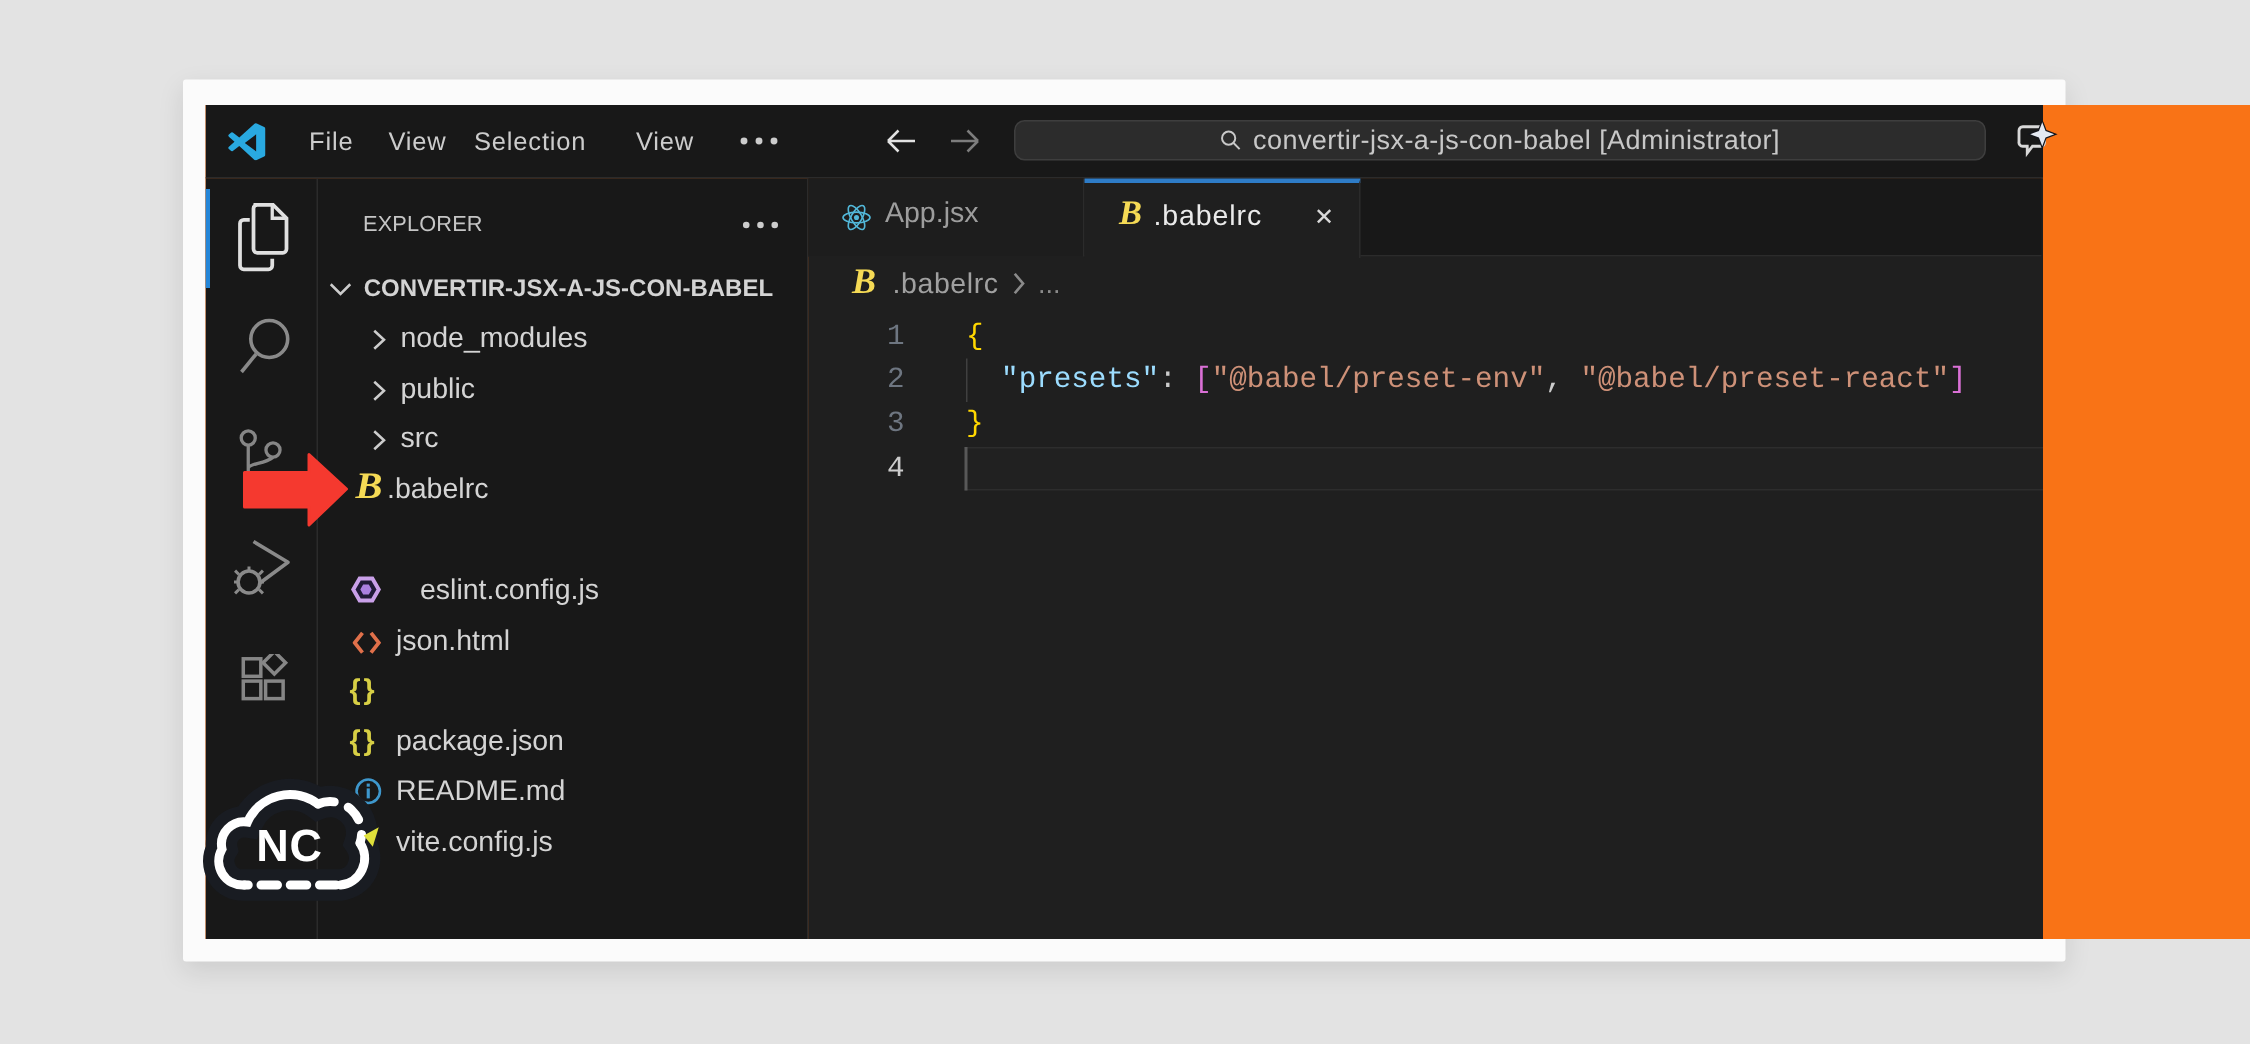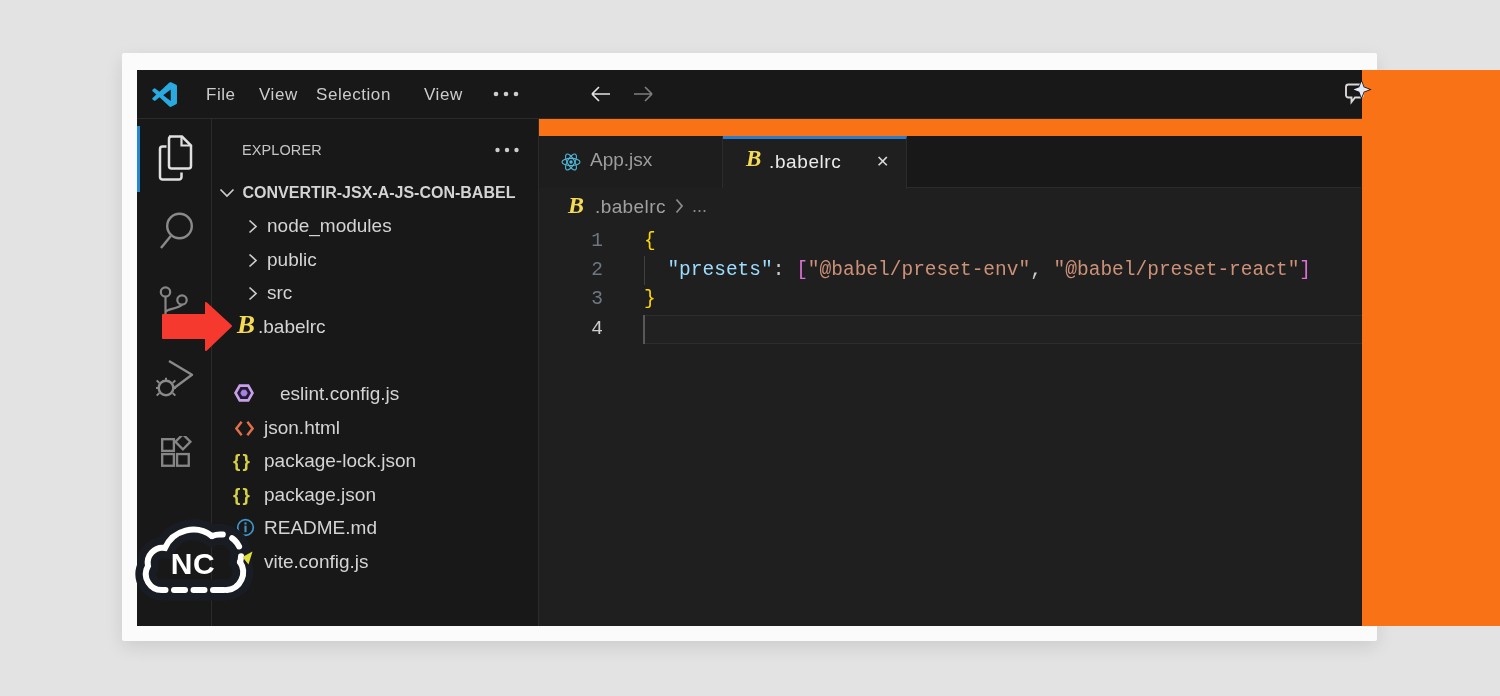--- a/index.html
+++ b/index.html
@@ -17,21 +17,21 @@
 
 #activity{position:absolute;left:0;top:49px;width:75px;height:507px;background:#181818;border-right:1px solid #2b2b2b;}
 #actind{position:absolute;left:0;top:7px;width:3px;height:66px;background:#2486d8;}
 .aicon{position:absolute;left:20px;width:36px;height:36px;}
 #sidebar{position:absolute;left:75px;top:49px;width:327px;height:507px;background:#181818;border-right:1px solid #2b2b2b;color:#cccccc;}
 #sbhead{position:absolute;left:30px;top:23px;font-size:14.5px;letter-spacing:0.1px;color:#c5c5c5;}
 
 .trow{position:absolute;left:0;width:327px;height:34px;line-height:34px;font-size:19px;color:#d4d4d4;white-space:nowrap;}
 .ficon{position:absolute;width:19px;height:19px;}
 
-#editor{position:absolute;left:402px;top:66px;width:823px;height:507px;background:#1f1f1f;}
+#editor{position:absolute;left:402px;top:49px;width:823px;height:507px;background:#1f1f1f;}
 #tabbar{position:absolute;left:0;top:0;width:822px;height:52px;background:#181818;border-bottom:1px solid #2b2b2b;}
 #tab1{position:absolute;left:0;top:0;width:184px;height:52px;background:#1d1d1d;border-right:1px solid #2b2b2b;color:#9d9d9d;font-size:19px;}
 #tab2{position:absolute;left:184px;top:0;width:184px;height:53px;background:#1f1f1f;border-right:1px solid #2b2b2b;border-top:3px solid #2e7cc7;color:#eaeaea;font-size:19px;}
 #breadcrumb{position:absolute;left:0;top:53px;width:822px;height:35px;color:#a0a0a0;font-size:18px;line-height:35px;}
 #code{position:absolute;left:0;top:90.5px;width:822px;height:416px;font-family:"Liberation Mono",monospace;font-size:19.5px;}
 .cline{position:absolute;left:0;width:822px;height:29.4px;line-height:29.4px;white-space:pre;}
 .lnum{position:absolute;left:0;top:0;width:64px;text-align:right;color:#6e7681;}
 .ctext{position:absolute;left:105px;top:0;}
 .yel{color:#ffd700;}.blu{color:#9cdcfe;}.pnk{color:#da70d6;}.org{color:#ce9178;}.wht{color:#cccccc;}
 #curline{position:absolute;left:104px;top:88.2px;width:719px;height:29.4px;background:rgba(255,255,255,0.012);border-top:1px solid #2d2d2d;border-bottom:1px solid #2d2d2d;}
@@ -59,20 +59,24 @@
           <circle cx="4" cy="4" r="2.3" fill="#cccccc"></circle>
           <circle cx="14" cy="4" r="2.3" fill="#cccccc"></circle>
           <circle cx="24" cy="4" r="2.3" fill="#cccccc"></circle>
         </svg>
     <svg class="navarr" style="left:452px;top:14px;" width="24" height="20" viewBox="0 0 24 20">
           <path d="M3 10h18M3 10l7-7M3 10l7 7" stroke="#e2e2e2" stroke-width="1.7" fill="none"></path>
         </svg>
     <svg class="navarr" style="left:494px;top:14px;" width="24" height="20" viewBox="0 0 24 20">
           <path d="M3 10h18M21 10l-7-7M21 10l-7 7" stroke="#7d7d7d" stroke-width="1.7" fill="none"></path>
         </svg>
+    <div id="searchbox"><svg width="15" height="15" viewBox="0 0 16 16" style="vertical-align:-2px;margin-right:7px;">
+            <circle cx="6.5" cy="6.5" r="4.7" stroke="#c8c8c8" stroke-width="1.4" fill="none"></circle>
+            <path d="M10 10l4.3 4.3" stroke="#c8c8c8" stroke-width="1.4"></path>
+          </svg>convertir-jsx-a-js-con-babel [Administrator]</div>
     <svg style="position:absolute;left:1207px;top:11px;" width="28" height="28" viewBox="0 0 28 28">
       <path d="M4.5 3.5h12a2.5 2.5 0 0 1 2.5 2.5v8a2.5 2.5 0 0 1-2.5 2.5h-5.5 l-3.5 4.5v-4.5H4.5A2.5 2.5 0 0 1 2 13.5V6a2.5 2.5 0 0 1 2.5-2.5z" fill="none" stroke="#d8d8d8" stroke-width="1.9"></path>
       <path d="M17.5 0.5l2.2 5.8 5.8 2.2-5.8 2.2-2.2 5.8-2.2-5.8-5.8-2.2 5.8-2.2z" fill="#e4e9f2" stroke="#14161c" stroke-width="1.6" paint-order="stroke"></path>
     </svg>
   </div>
   <div id="activity">
     <div id="actind"></div>
     <svg class="aicon" style="top:16px;left:20px;width:36px;height:47px;" viewBox="0 0 36 47">
       <path d="M12 1.5 h13 l9 9 v20.5 a2.5 2.5 0 0 1 -2.5 2.5 h-17 a2.5 2.5 0 0 1 -2.5 -2.5 v-27 a2.5 2.5 0 0 1 2.5 -2.5 z" fill="none" stroke="#e0e0e0" stroke-width="2.5"></path>
       <path d="M24.5 2 v8.5 h9" fill="none" stroke="#e0e0e0" stroke-width="2.2"></path>
@@ -142,21 +146,20 @@
           <span style="position:absolute;left:68px;">eslint.config.js</span>
         </div>
     <div class="trow" style="top:291.6px;">
           <svg class="ficon" style="left:23px;top:8px;" viewBox="0 0 20 18">
             <path d="M7 2 1.5 9 7 16 M13 2 18.5 9 13 16" stroke="#e0704a" stroke-width="2.6" fill="none"></path>
           </svg>
           <span style="position:absolute;left:52px;">json.html</span>
         </div>
     <div class="trow" style="top:325.2px;">
           <span style="position:absolute;left:21px;color:#d7cf45;font-size:19px;font-weight:bold;letter-spacing:2px;">{}</span>
-          <span style="position:absolute;left:52px;">package-lock.json</span>
         </div>
     <div class="trow" style="top:358.8px;">
           <span style="position:absolute;left:21px;color:#d7cf45;font-size:19px;font-weight:bold;letter-spacing:2px;">{}</span>
           <span style="position:absolute;left:52px;">package.json</span>
         </div>
     <div class="trow" style="top:392.4px;">
           <svg class="ficon" style="left:24px;top:7px;" viewBox="0 0 20 20">
             <circle cx="10" cy="10" r="8.2" fill="none" stroke="#3e97cc" stroke-width="1.8"></circle>
             <rect x="8.9" y="8" width="2.2" height="7" fill="#3e97cc"></rect>
             <rect x="8.9" y="4.6" width="2.2" height="2.2" fill="#3e97cc"></rect>

